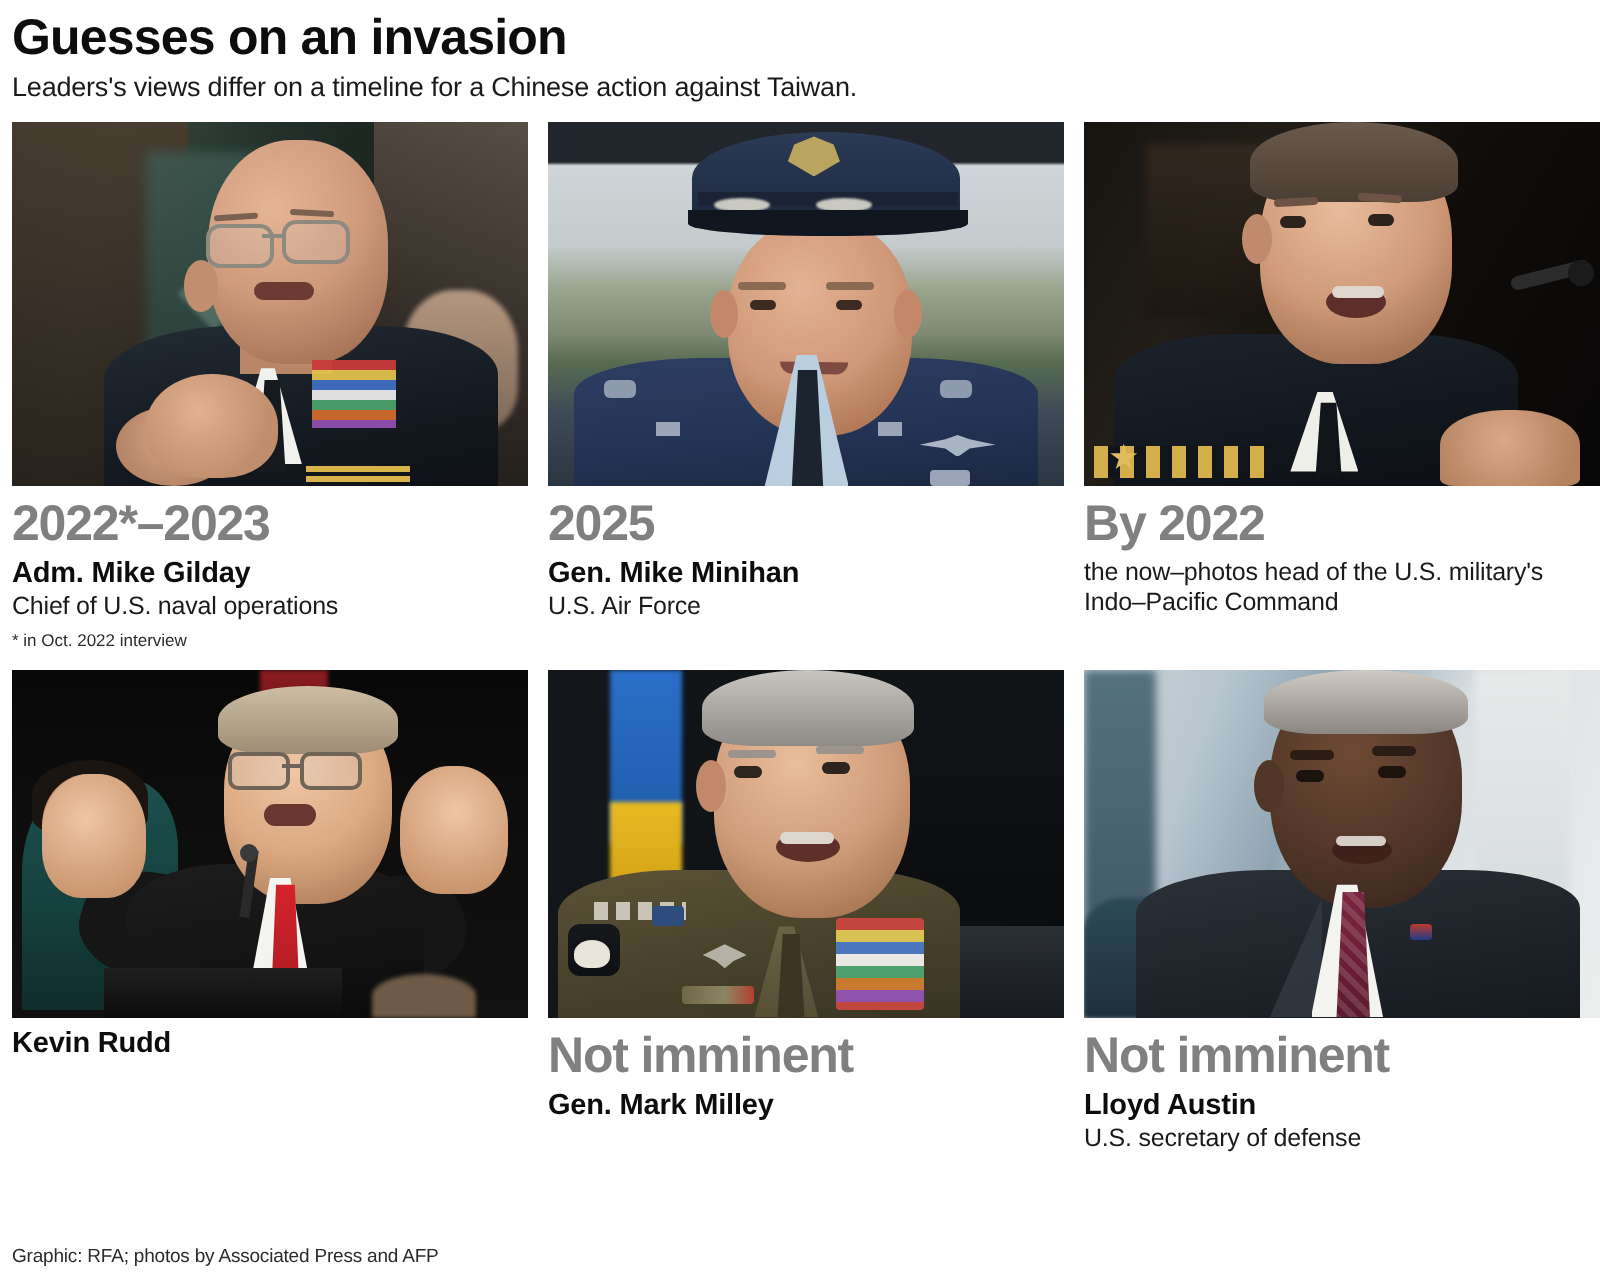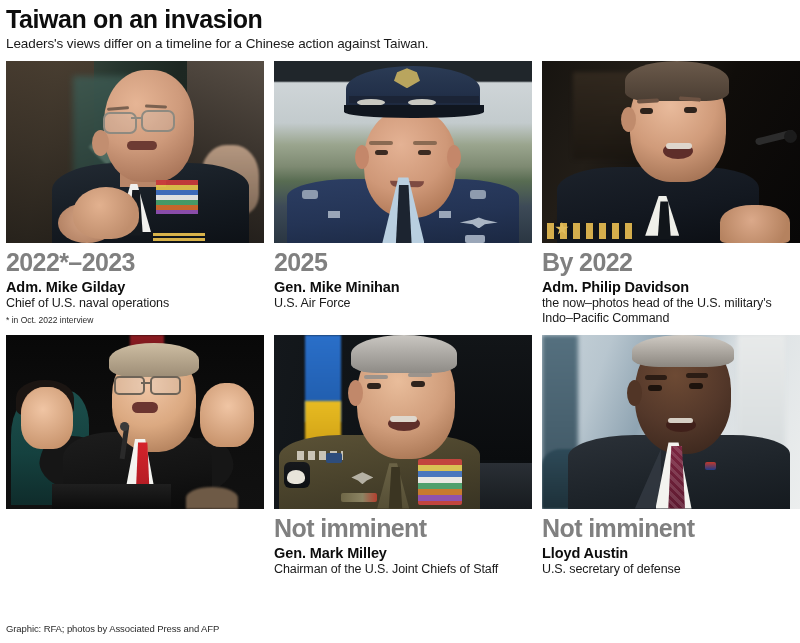--- a/index.html
+++ b/index.html
@@ -355,21 +355,21 @@
       background: linear-gradient(180deg,#c0392b 0%, #1f3c88 100%); border-radius:2px; }
   .p6-lapel { left:36%; bottom:0; width:26px; height:34%; background:#343b43;
       clip-path: polygon(100% 0, 100% 100%, 0 100%); opacity:.8; }
 </style>
 </head>
 <body>
 
 <div class="infographic">
 
   <div class="header">
-    <h1 class="title">Taiwan on an invasion</h1>
+    <h1 class="title">Guesses on an invasion</h1>
     <p class="subtitle">Leaders's views differ on a timeline for a Chinese action against  Taiwan.</p>
   </div>
 
   <div class="grid-row row-1">
 
     <div class="card">
       <div class="photo">
         <div class="ph-layer p1-bg"></div>
         <div class="ph-layer p1-panelL"></div>
         <div class="ph-layer p1-panelM"></div>
@@ -452,21 +452,20 @@
         <div class="ph-layer p3-mouth"></div>
         <div class="ph-layer p3-teeth"></div>
         <div class="ph-layer p3-shirt"></div>
         <div class="ph-layer p3-tie"></div>
         <div class="ph-layer p3-cuff"></div>
         <div class="ph-layer p3-star"></div>
         <div class="ph-layer p3-hand"></div>
       </div>
       <div class="caption">
         <div class="verdict">By 2022</div>
-        <div class="person">Adm. Philip Davidson</div>
         <div class="role" style="white-space: pre-line;">the now–photos head of the U.S. military's
 Indo–Pacific Command</div>
       </div>
     </div>
 
   </div>
 
   <div class="grid-row row-2">
 
     <div class="card">
@@ -488,20 +487,21 @@
         <div class="ph-layer p4-shirt"></div>
         <div class="ph-layer p4-tie"></div>
         <div class="ph-layer p4-handL"></div>
         <div class="ph-layer p4-handR"></div>
         <div class="ph-layer p4-mic"></div>
         <div class="ph-layer p4-micball"></div>
         <div class="ph-layer p4-podium"></div>
         <div class="ph-layer p4-heads"></div>
       </div>
       <div class="caption">
+        <div class="person">Kevin Rudd</div>
       </div>
     </div>
 
     <div class="card">
       <div class="photo short">
         <div class="ph-layer p5-bg"></div>
         <div class="ph-layer p5-wall"></div>
         <div class="ph-layer p5-flagblue"></div>
         <div class="ph-layer p5-flagyellow"></div>
         <div class="ph-layer p5-desk"></div>
@@ -521,21 +521,20 @@
         <div class="ph-layer p5-patch"></div>
         <div class="ph-layer p5-eagle"></div>
         <div class="ph-layer p5-ribbons"></div>
         <div class="ph-layer p5-badge1"></div>
         <div class="ph-layer p5-badge2"></div>
         <div class="ph-layer p5-nameplate"></div>
       </div>
       <div class="caption">
         <div class="verdict">Not imminent</div>
         <div class="person">Gen. Mark Milley</div>
-        <div class="role">Chairman of the U.S. Joint Chiefs of Staff</div>
       </div>
     </div>
 
     <div class="card">
       <div class="photo short">
         <div class="ph-layer p6-bg"></div>
         <div class="ph-layer p6-col1"></div>
         <div class="ph-layer p6-col2"></div>
         <div class="ph-layer p6-chair"></div>
         <div class="ph-layer p6-suit"></div>

